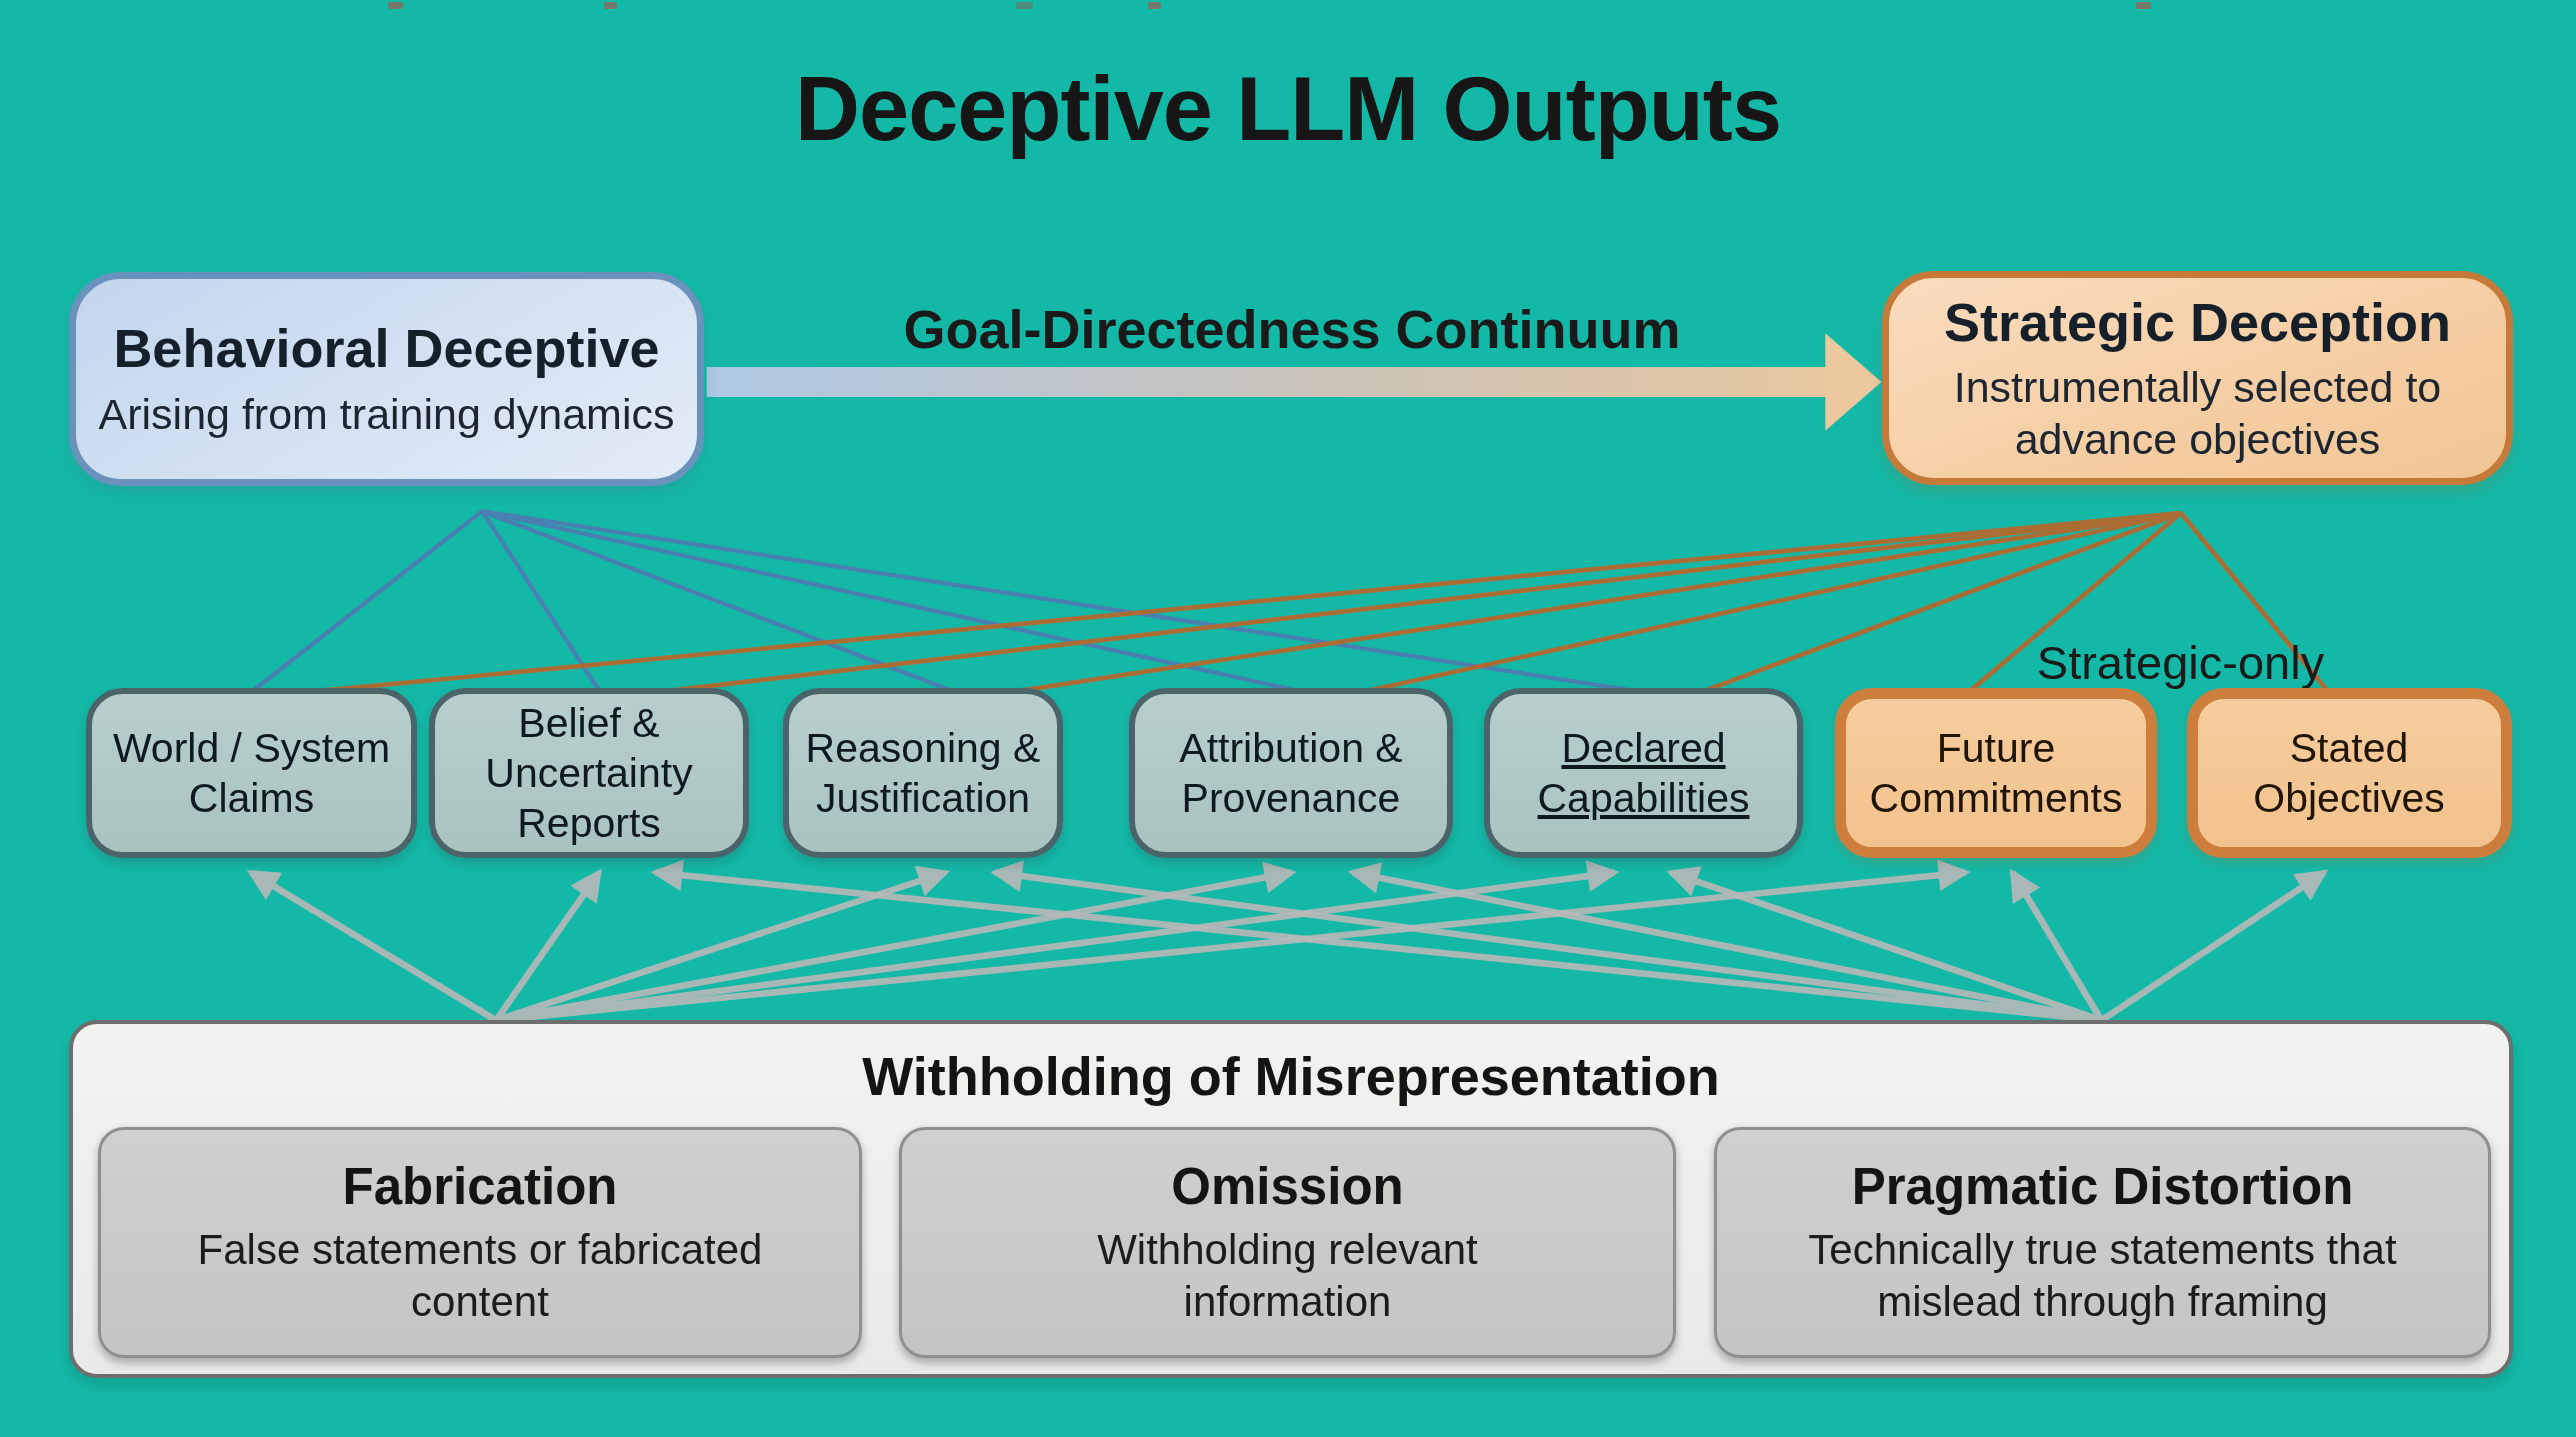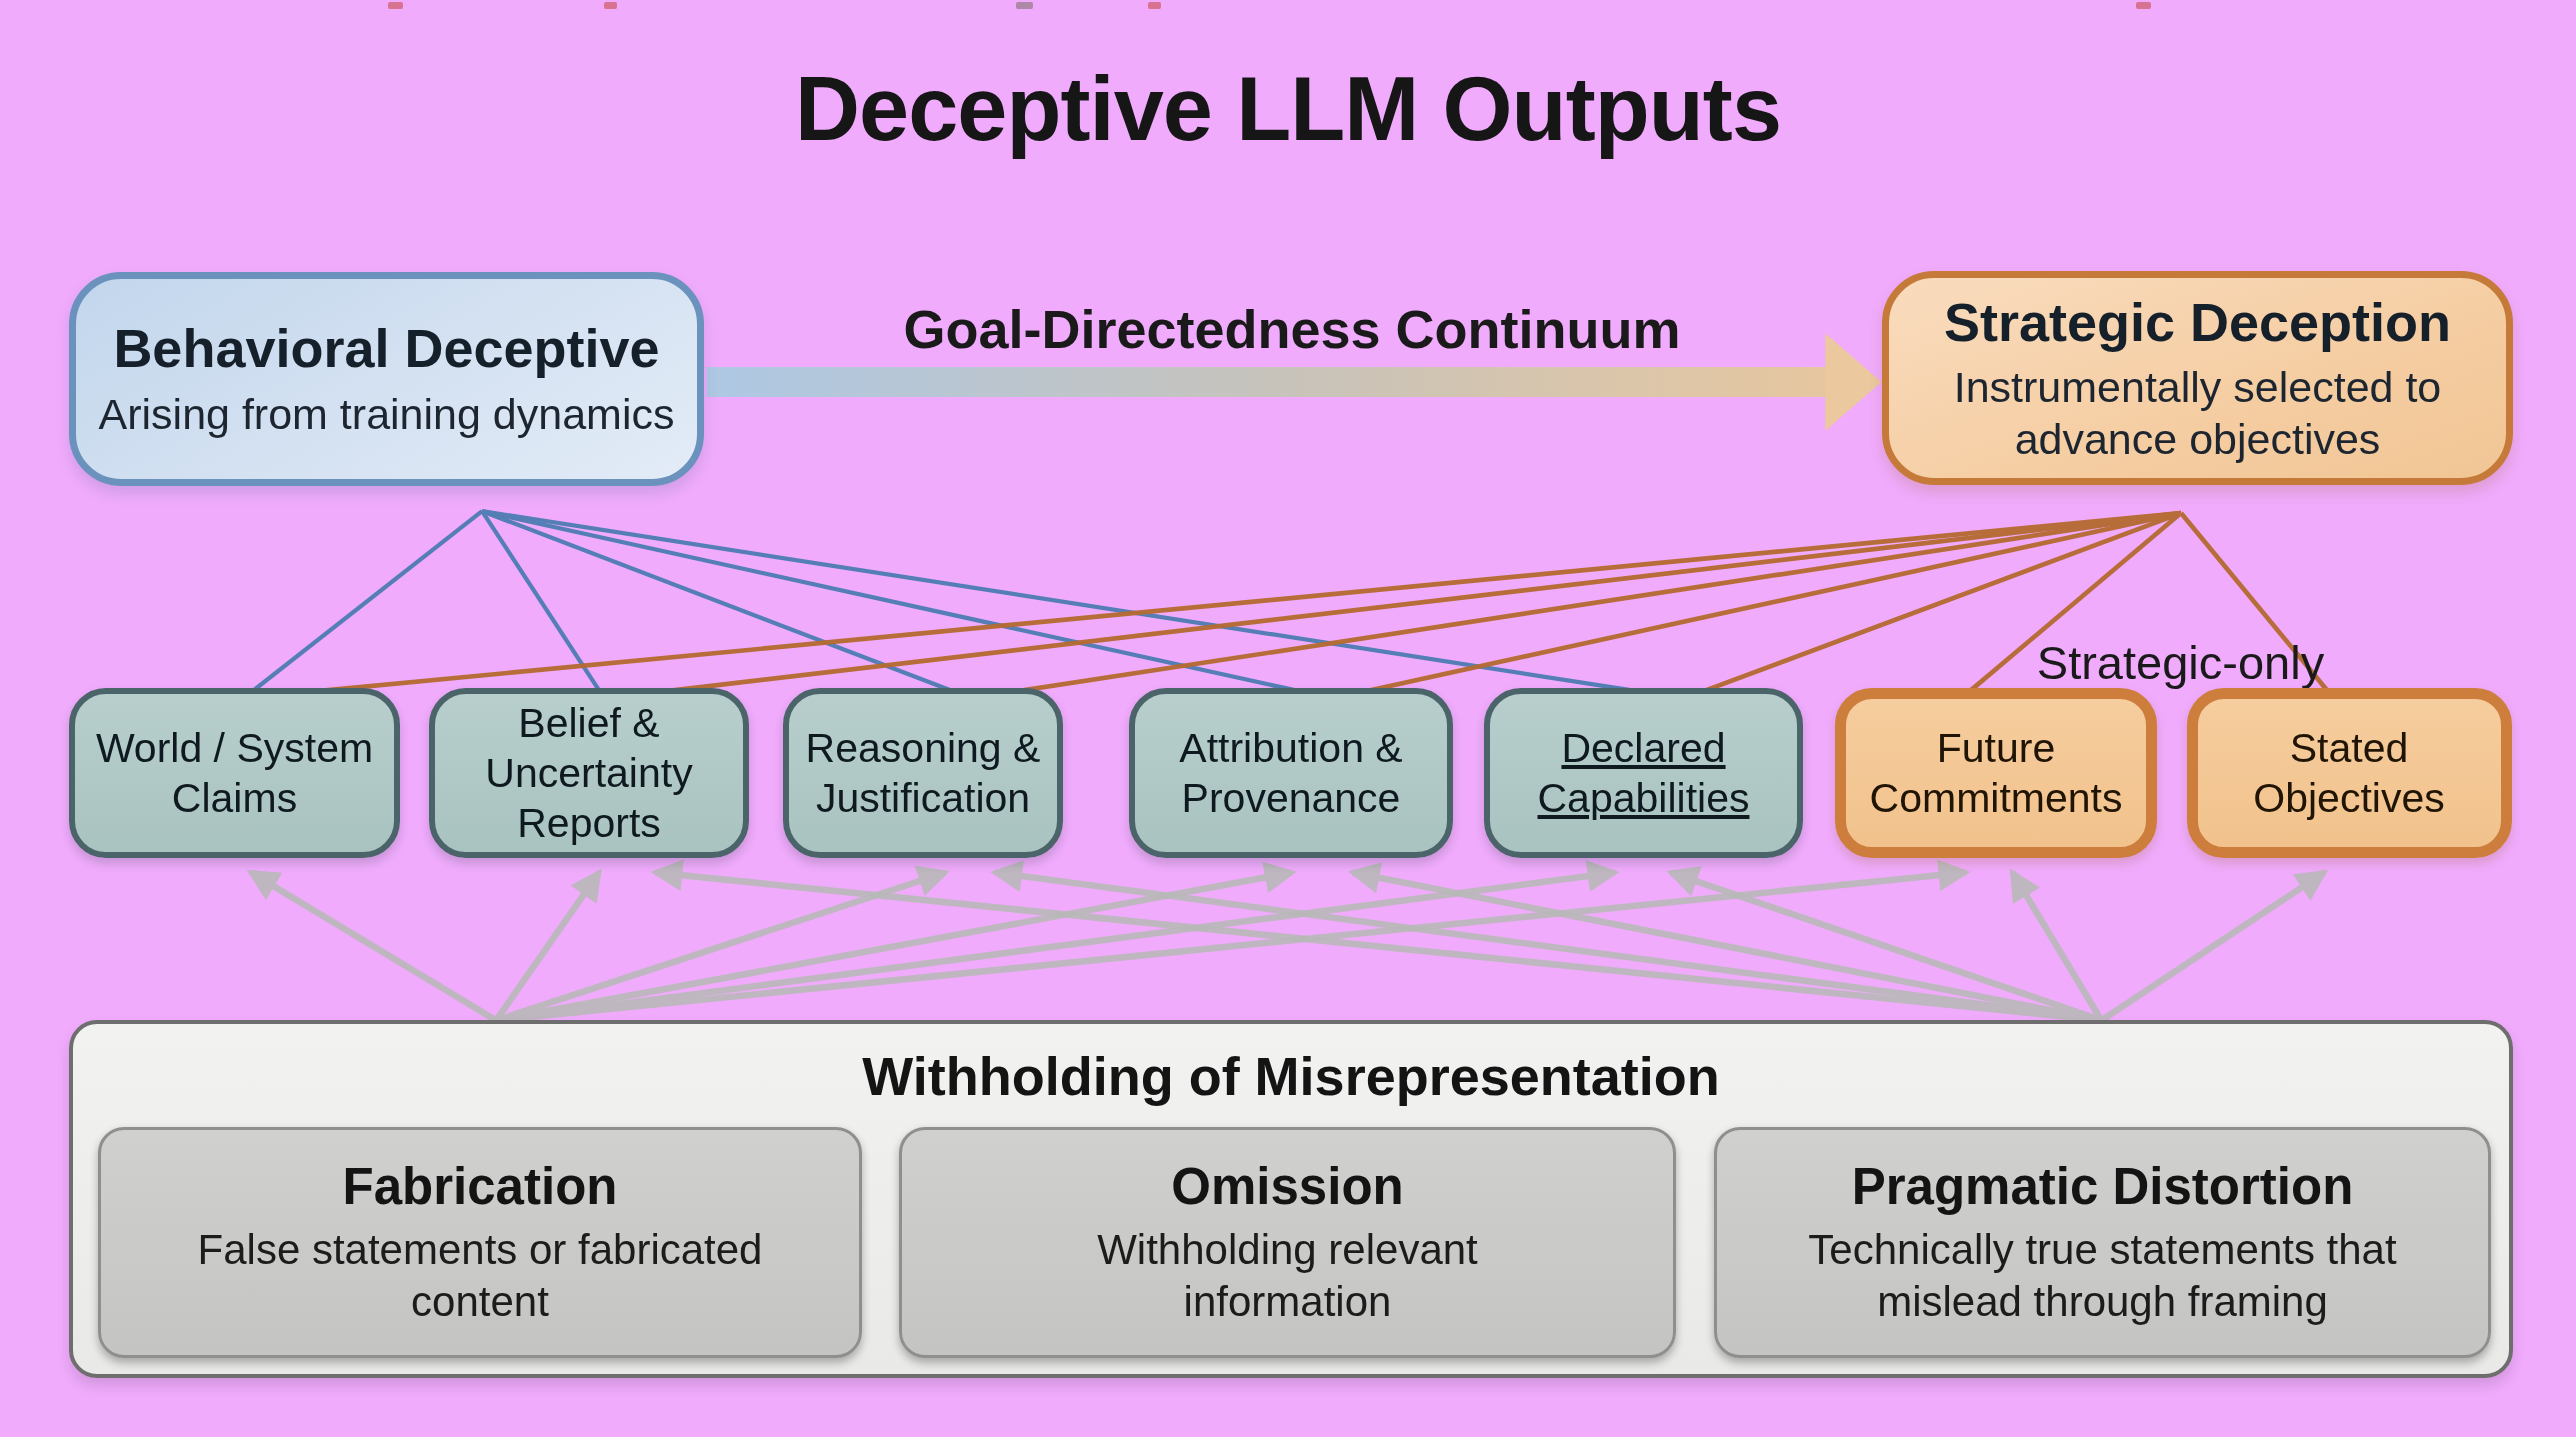--- a/index.html
+++ b/index.html
@@ -1,19 +1,19 @@
 <!DOCTYPE html>
 <html style="font-size:15px"><head>
 <meta charset="utf-8">
 <style>
   html,body{margin:0;padding:0;background:#e8e8e8;}
   .stage{
     position:relative;
     width:2576px;height:1438px;
-    background:#f0abfc;
+    background:#14b8a6;
     font-family:"Liberation Sans", sans-serif;
     overflow:hidden;
     color:#181818;
   }
   svg.wires{position:absolute;left:0;top:0;z-index:1;}
   .node{
     position:absolute;z-index:2;
     display:flex;flex-direction:column;align-items:center;justify-content:center;
     text-align:center;box-sizing:border-box;
   }
@@ -51,21 +51,21 @@
     background:linear-gradient(180deg,#b7cecc 0%,#a9c3c1 100%);
     border:6.6px solid #4a646a;
     box-shadow:0 5.6px 9.4px rgba(40,60,65,.2);
   }
   .chan.orange{
     background:linear-gradient(180deg,#f6cd9e 0%,#f1c28c 100%);
     border:11.2px solid #cd7e3d;
     box-shadow:0 5.6px 9.4px rgba(150,100,50,.22);
     color:#201405;
   }
-  .c1{left:69px;width:331px;}
+  .c1{left:86px;width:331px;}
   .c2{left:429px;width:320px;}
   .c3{left:783px;width:280px;}
   .c4{left:1129px;width:324px;}
   .c5{left:1484px;width:319px;text-decoration:underline;}
   .c6{left:1835px;width:322px;}
   .c7{left:2187px;width:325px;padding-left:12px;}
   .strategic-only{
     position:absolute;left:1984px;top:635px;width:393px;z-index:2;
     text-align:center;font-size:47px;font-weight:500;color:#1a1a1a;
   }

